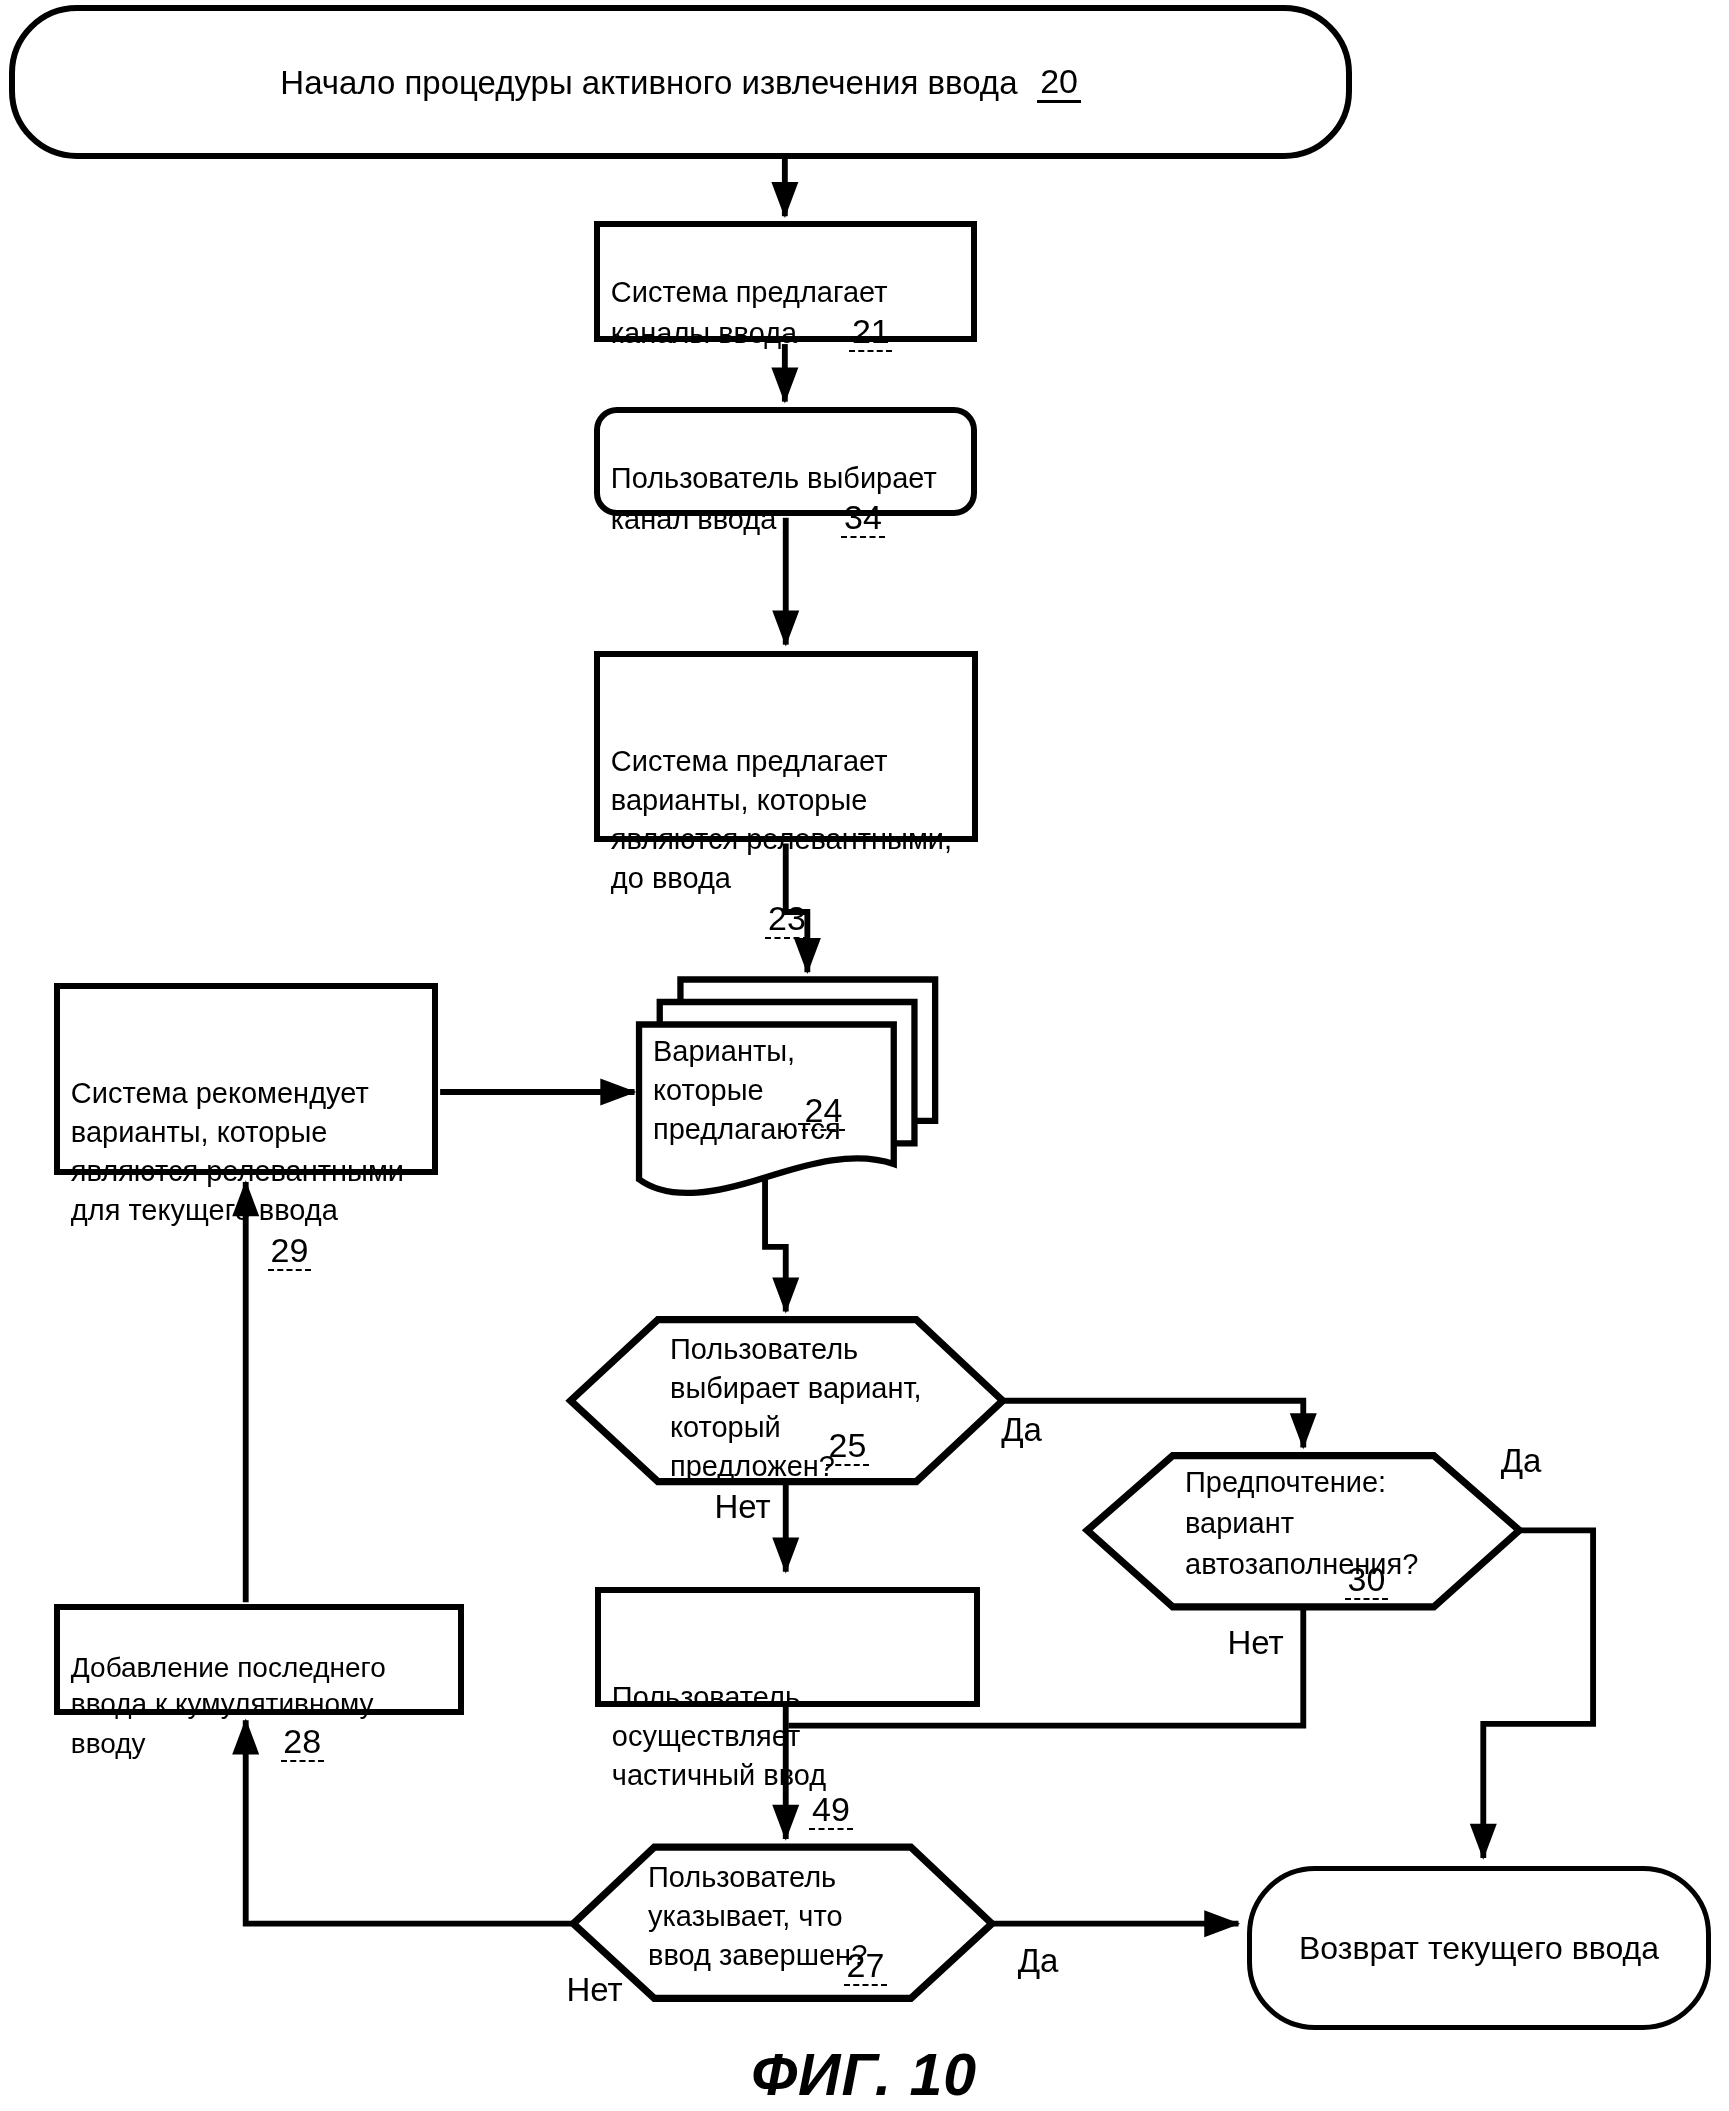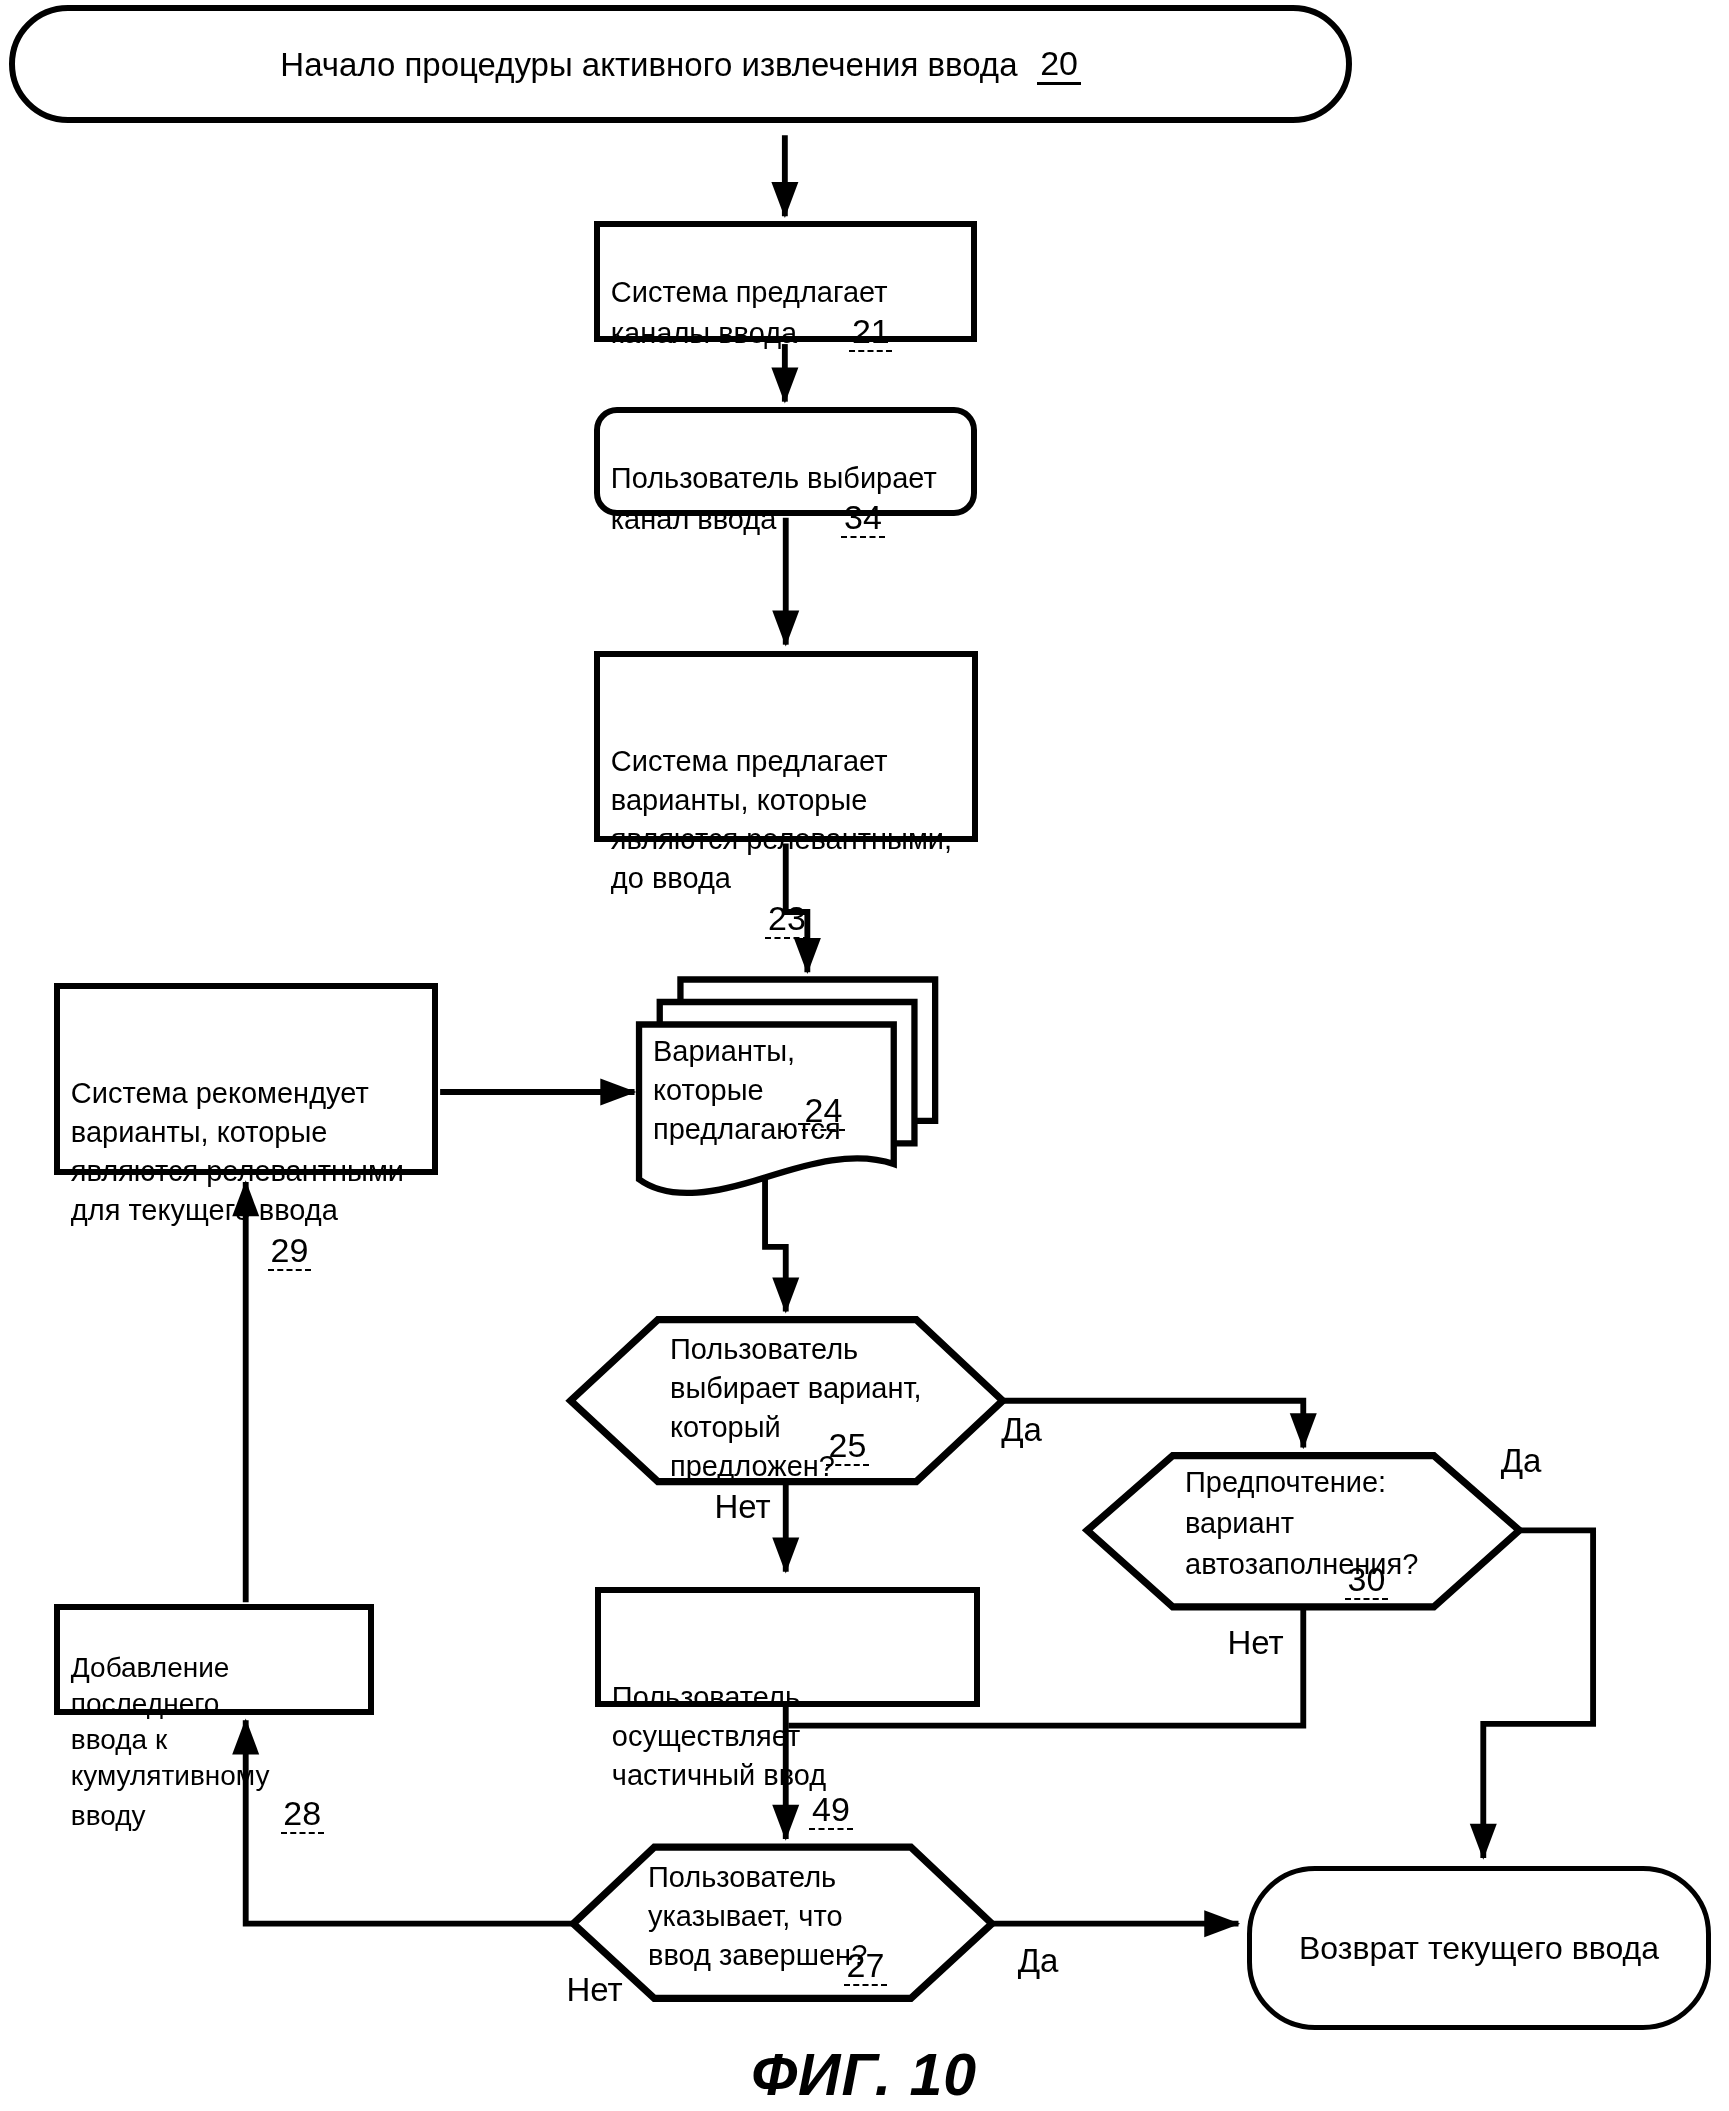--- a/index.html
+++ b/index.html
@@ -68,21 +68,21 @@
 
     <path class="sheet" d="M756,1088 H1039 V1245 H756 Z"></path>
     <path class="sheet" d="M733,1113 H1016 V1270 H733 Z"></path>
     <path class="sheet" d="M710,1138 H993 V1293 C950,1278 900,1292 850,1308 C800,1324 745,1336 710,1310 Z"></path>
 
     <polygon class="shape" points="634,1556 731,1466 1018,1466 1114,1556 1018,1646 731,1646"></polygon>
     <polygon class="shape" points="1208,1700 1303,1617 1593,1617 1688,1700 1593,1785 1303,1785"></polygon>
     <polygon class="shape" points="637,2137 727,2052 1012,2052 1102,2137 1012,2220 727,2220"></polygon>
   </svg>
 
-  <div class="node terminator" style="left:9px;top:5.4px;width:1343px;height:118px;">
+  <div class="node terminator" style="left:9px;top:5.4px;width:1343px;height:154px;">
     <span>Начало процедуры активного извлечения ввода</span>
     <span class="ref ref-solid" style="margin-left:20px;">20</span>
   </div>
 
   <div class="node" style="left:594px;top:221px;width:383px;height:121px;">
     <div class="inner"><span>Система предлагает
 каналы ввода</span><span class="ref" style="margin-left:52px;">21</span></div>
   </div>
 
   <div class="node" style="left:594px;top:407px;width:383px;height:109px;border-radius:23px;">
@@ -125,21 +125,21 @@
   <div class="ref-abs" style="left:1334px;top:1560px;width:65px;"><span class="ref">30</span></div>
 
   <div class="node" style="left:595px;top:1579px;width:385px;height:120px;margin-top:8px;">
     <div class="inner">
       <span>Пользователь осуществляет
 частичный ввод</span>
       <div class="ref-line" style="padding-left:85px;margin-top:-5.4px;"><span class="ref">49</span></div>
     </div>
   </div>
 
-  <div class="node" style="left:54px;top:1604px;width:320px;height:111px;font-size:28px;line-height:36px;">
+  <div class="node" style="left:54px;top:1604px;width:410px;height:111px;font-size:28px;line-height:36px;">
     <div class="inner" style="padding-top:3.6px;"><span>Добавление последнего
 ввода к кумулятивному
 вводу</span><span class="ref" style="margin-left:135px;">28</span></div>
   </div>
 
   <div class="hex-text" style="left:648px;top:1858px;width:270px;">Пользователь
 указывает, что
 ввод завершен?</div>
   <div class="ref-abs" style="left:833px;top:1946px;width:65px;"><span class="ref">27</span></div>
 

